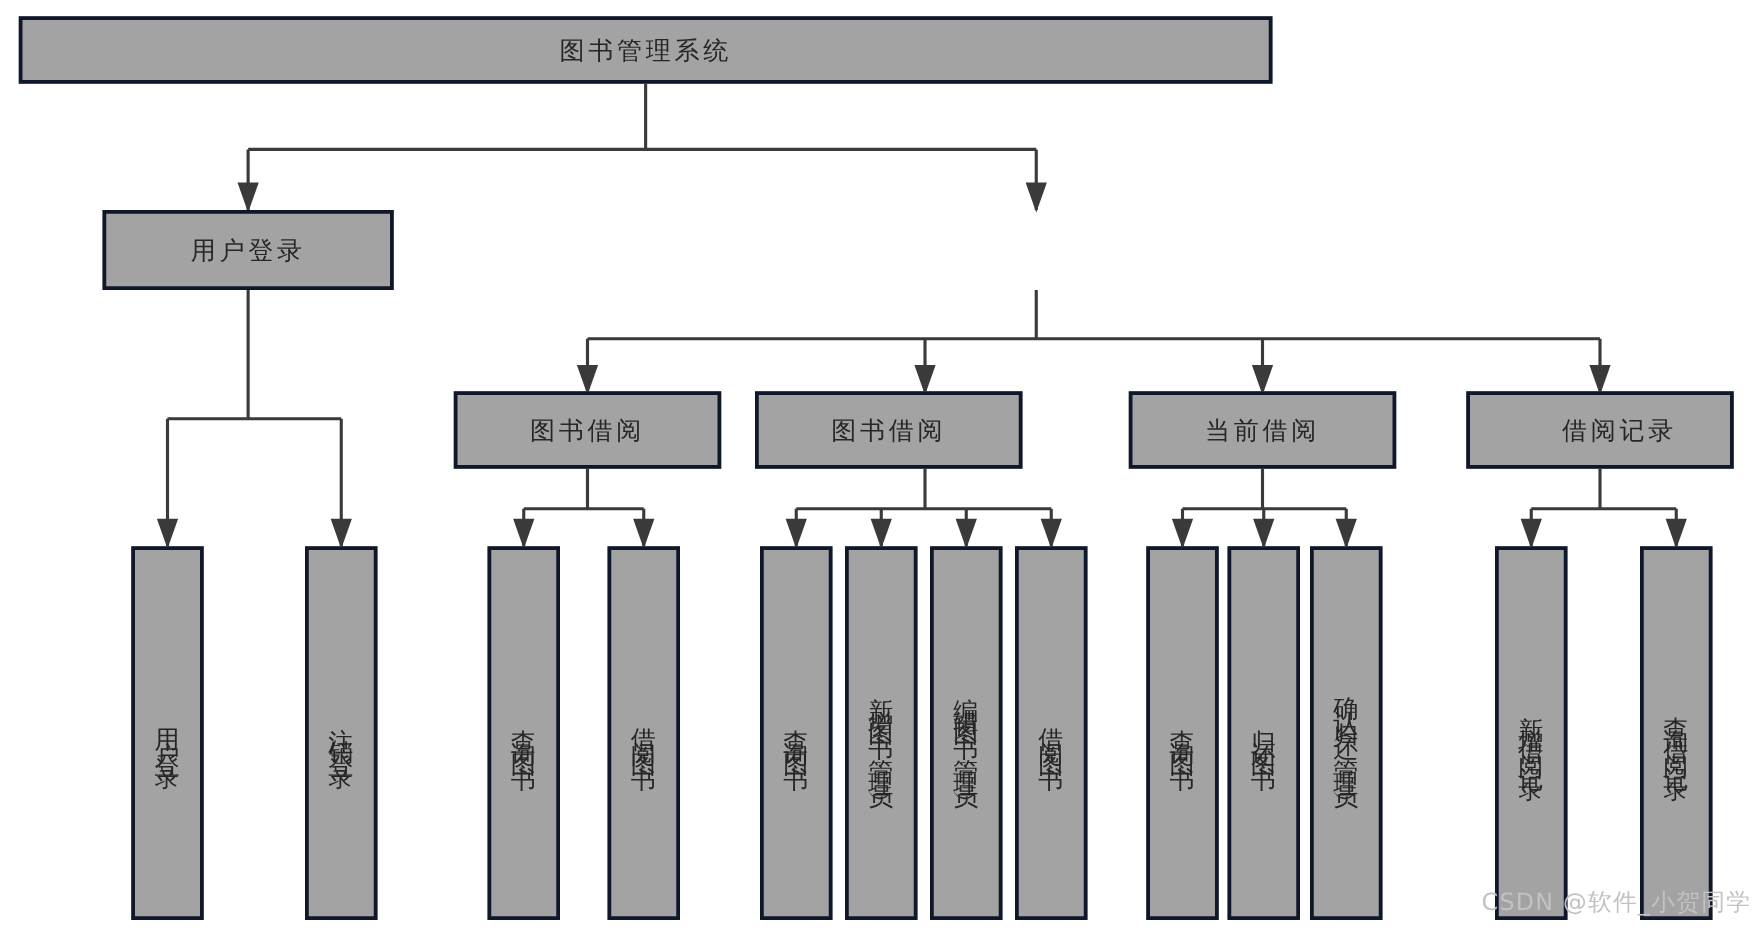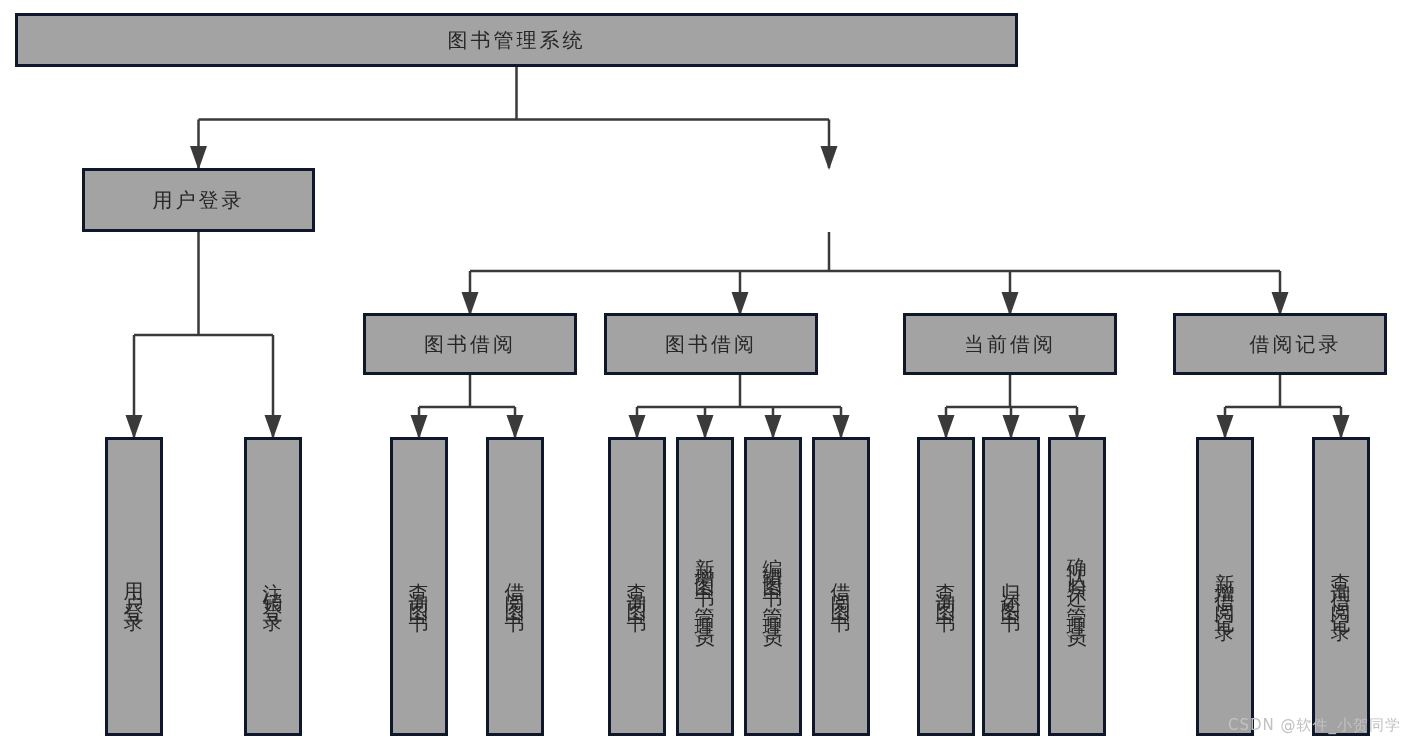--- a/index.html
+++ b/index.html
@@ -43,21 +43,21 @@
     text-orientation: mixed;
     font-size: 20px;
     line-height: 1;
     letter-spacing: 10px;
     color: #262626;
   }
   .watermark {
     position: absolute;
     right: 4px;
     bottom: 12px;
-    font-size: 15px;
+    font-size: 19px;
     letter-spacing: 1px;
     color: #c2c2c2;
     z-index: 3;
     white-space: nowrap;
   }
 </style>
 </head>
 <body>
 
 <div class="stage">

